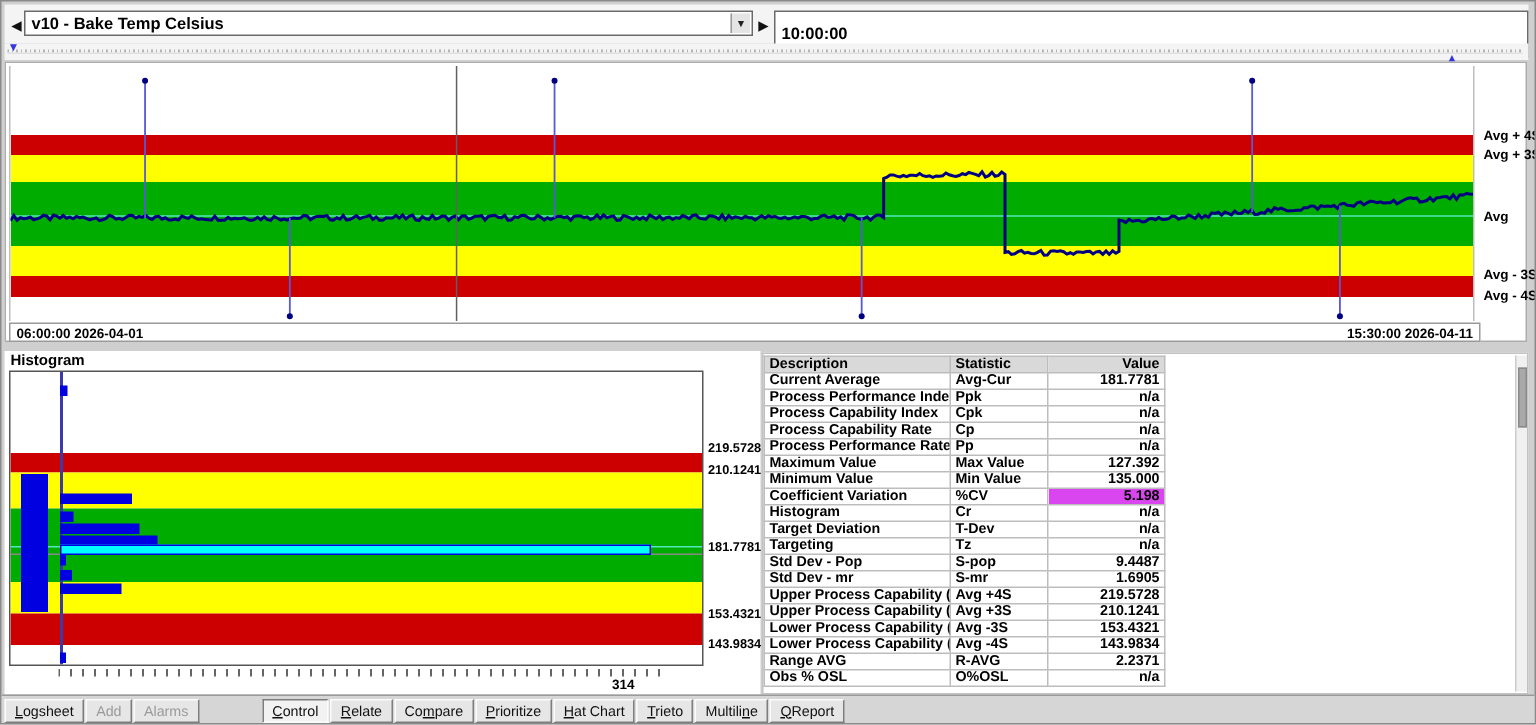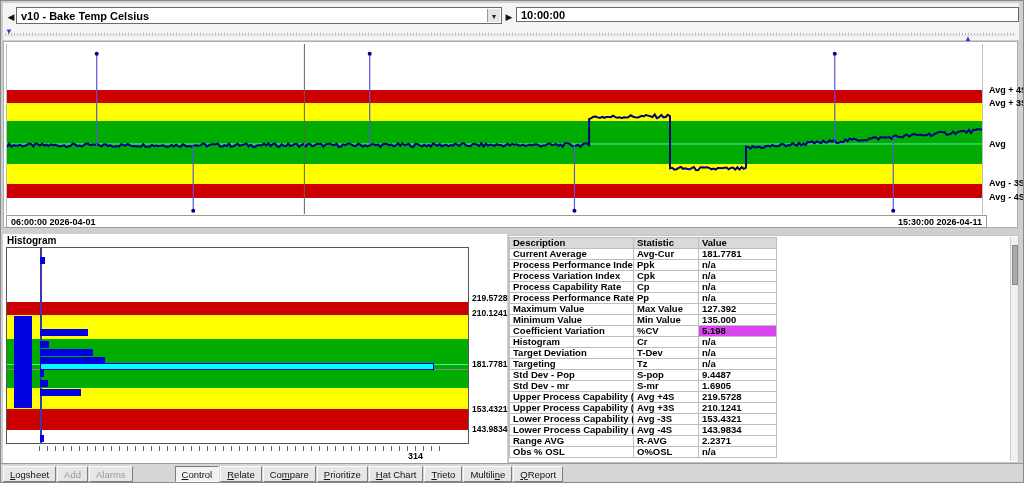--- a/index.html
+++ b/index.html
@@ -8,21 +8,21 @@
             border:1px solid #8a8a8a; }
   
   .toolbar { position:absolute; left:2px; top:2px; width:1016px; height:26px; background:#f4f4f4; }
   .arrow-btn { position:absolute; top:7px; width:10px; height:14px; background:none; border:none;
                font-size:9px; color:#111; cursor:pointer; line-height:14px; text-align:center; }
   #prev-btn { left:3px; } #next-btn { left:501px; }
   .combo { position:absolute; left:13px; top:4px; width:486px; height:17px; background:#fff;
            border:1px solid #6a6a6a; font-weight:bold; font-size:11px; line-height:17px; padding-left:4px; }
   .combo .dd { position:absolute; right:1px; top:1px; bottom:1px; width:13px; background:#e4e4e4;
                border-left:1px solid #9a9a9a; font-size:7px; text-align:center; line-height:15px; color:#222; }
-  .time-field { position:absolute; left:513px; top:4px; width:503px; height:15px; background:#fff;
+  .time-field { position:absolute; left:513px; top:4px; width:503px; height:32px; background:#fff;
                 border:1px solid #6a6a6a; font-weight:bold; font-size:11px; padding-left:4px;
                 font-family:"Liberation Sans", sans-serif; }
   
   .scrubber { position:absolute; left:2px; top:28px; width:1016px; height:11px; background:#f4f4f4; }
   .scrub-track { position:absolute; left:2px; right:4px; top:4px; height:3px;
                  background:repeating-linear-gradient(90deg,#b4b4b4 0 1px,transparent 1px 3px);
                  border-bottom:1px solid #e0e0e0; }
   .scrub-marker { position:absolute; font-size:8px; color:#3535e0; line-height:8px; }
   #scrub-left { left:2px; top:-1px; }
   #scrub-right { left:961px; top:6px; }
@@ -52,21 +52,21 @@
   .hist-value-label { position:absolute; left:0; transform:translateY(-50%); font-weight:bold;
                       font-size:8.5px; white-space:nowrap; }
   
   .stats-panel { position:absolute; left:507px; top:234px; width:511px; height:228px; background:#fff;
                  border:1px solid #c2c2c2; }
   table.stats { border-collapse:collapse; table-layout:fixed; width:267px; margin:1px 0 0 0;
                 font-size:9.5px; font-weight:bold; }
   table.stats th, table.stats td { border:1px solid #bdbdbd; padding:0 3px; height:10px;
                                    line-height:10px; overflow:hidden; white-space:nowrap; }
   table.stats th { background:#d9d9d9; text-align:left; }
-  table.stats th.num, table.stats td.num { }
+  table.stats th.num, table.stats td.num { text-align:right; }
   .v-scrollbar { position:absolute; right:0; top:1px; bottom:1px; width:8px; background:#f0f0f0;
                  border-left:1px solid #cccccc; }
   .v-scrollbar .thumb { position:absolute; left:1px; top:8px; width:6px; height:40px;
                         background:#a9a9a9; border:1px solid #8a8a8a; }
   
   .tab-bar { position:absolute; left:0; top:462px; width:1024px; height:21px; background:#d6d6d6;
              border-top:1px solid #9a9a9a; display:flex; align-items:flex-start;
              padding:2px 0 0 2px; gap:1px; }
   .tab { height:16px; background:#e6e6e6; border:1px solid; border-color:#fbfbfb #7d7d7d #7d7d7d #fbfbfb;
          font-family:"Liberation Sans", sans-serif; font-size:9.5px; color:#111; padding:0 6px;
@@ -184,21 +184,21 @@
             <td>Current Average</td>
             <td>Avg-Cur</td>
             <td class="num">181.7781</td>
           </tr>
           <tr>
             <td>Process Performance Index</td>
             <td>Ppk</td>
             <td class="num">n/a</td>
           </tr>
           <tr>
-            <td>Process Variation Index</td>
+            <td>Process Capability Index</td>
             <td>Cpk</td>
             <td class="num">n/a</td>
           </tr>
           <tr>
             <td>Process Capability Rate</td>
             <td>Cp</td>
             <td class="num">n/a</td>
           </tr>
           <tr>
             <td>Process Performance Rate</td>

